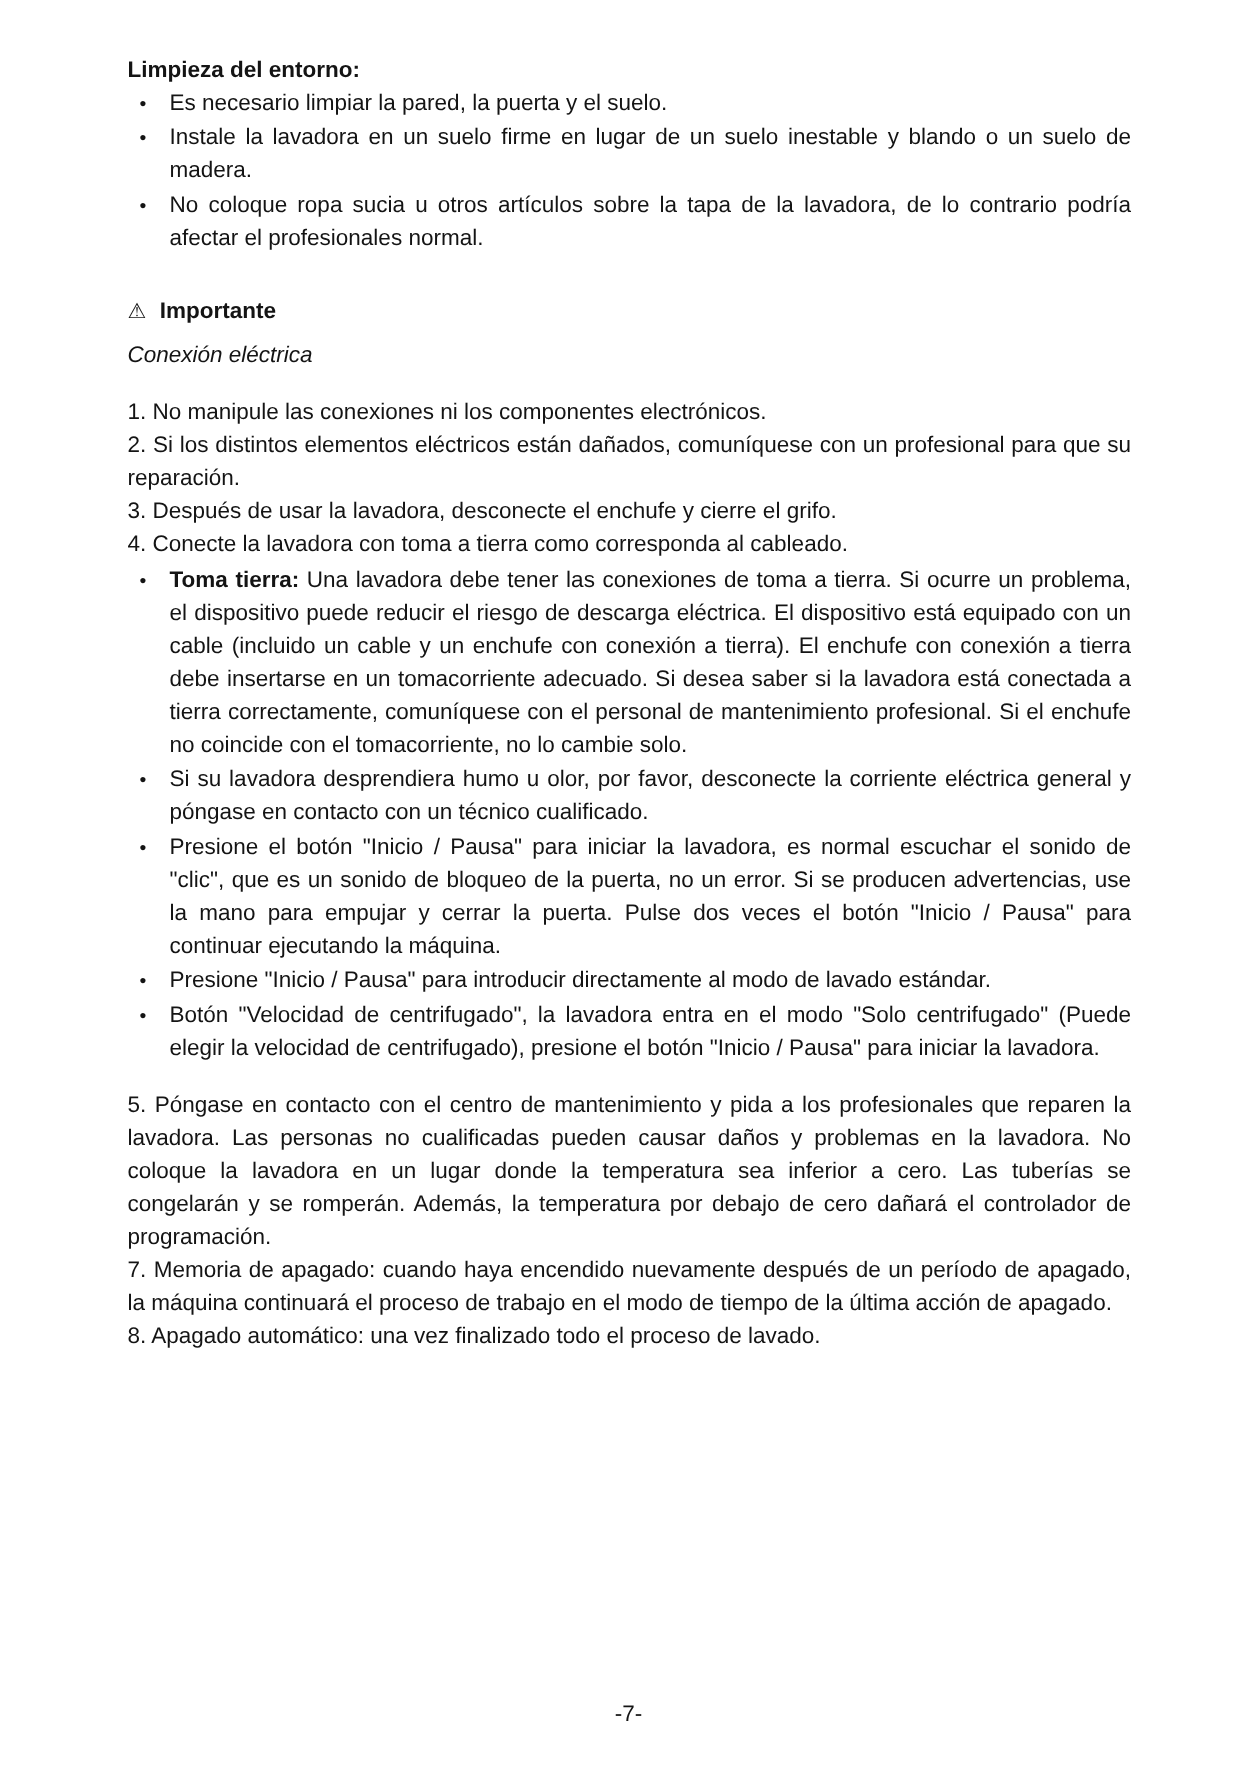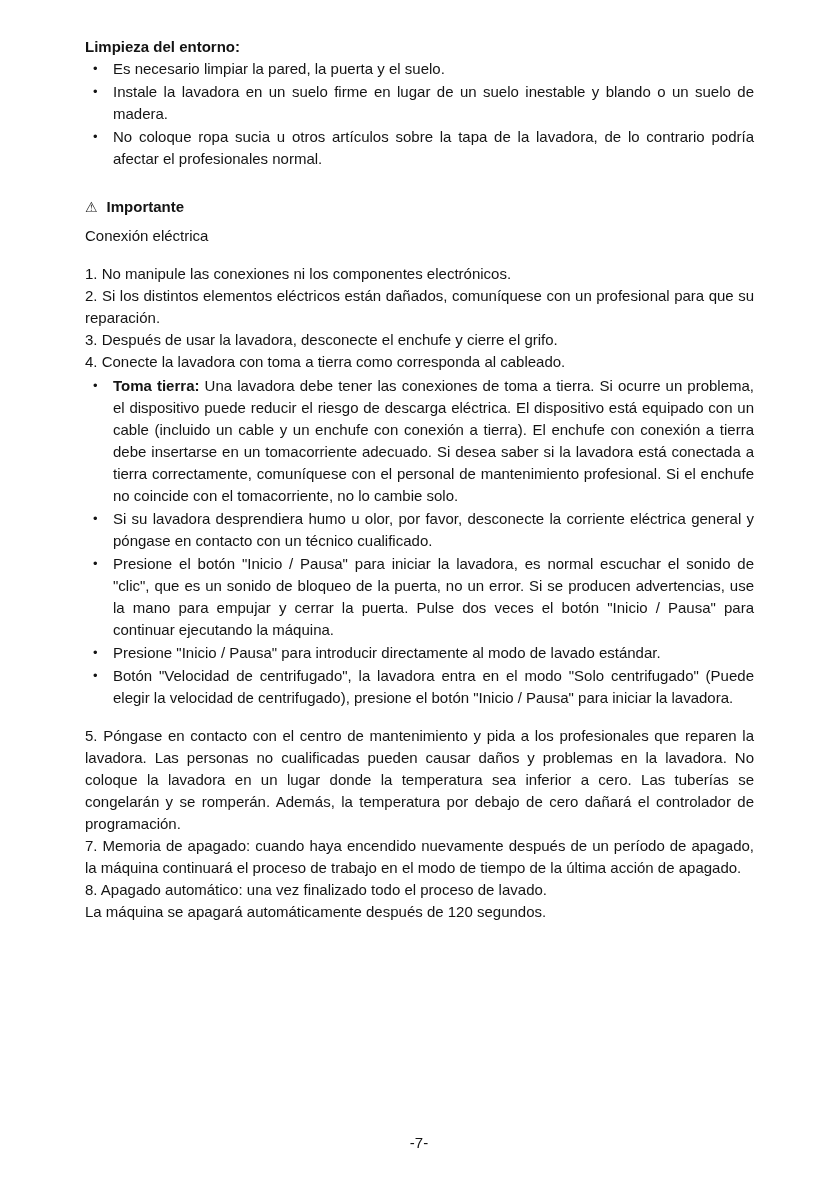--- a/index.html
+++ b/index.html
@@ -31,21 +31,21 @@
   .bold { font-weight: 700; }
   .important-heading {
     margin-top: 26px;
     font-weight: 700;
   }
   .warn-icon {
     font-weight: 400;
     font-size: 14px;
     margin-right: 9px;
   }
-  .subheading { margin-top: 7px; }
+  .subheading { margin-top: 7px; font-style: italic; }
   .numbered-block { margin-top: 16px; }
   .num-item { text-align: justify; }
   .mid-gap { margin-top: 2px; }
   .footer {
     position: absolute;
     bottom: 36px;
     left: 0;
     width: 100%;
     text-align: center;
   }
@@ -104,18 +104,17 @@
     <li class="bullet-item">
       <span class="bullet">•</span>
       <div class="bullet-text"><span class="bold"></span><span>Botón "Velocidad de centrifugado", la lavadora entra en el modo "Solo centrifugado" (Puede elegir la velocidad de centrifugado), presione el botón "Inicio / Pausa" para iniciar la lavadora.</span></div>
     </li>
   </ul>
 
   <div class="numbered-block">
     <p class="num-item">5. Póngase en contacto con el centro de mantenimiento y pida a los profesionales que reparen la lavadora. Las personas no cualificadas pueden causar daños y problemas en la lavadora. No coloque la lavadora en un lugar donde la temperatura sea inferior a cero. Las tuberías se congelarán y se romperán. Además, la temperatura por debajo de cero dañará el controlador de programación.</p>
     <p class="num-item">7. Memoria de apagado: cuando haya encendido nuevamente después de un período de apagado, la máquina continuará el proceso de trabajo en el modo de tiempo de la última acción de apagado.</p>
     <p class="num-item">8. Apagado automático: una vez finalizado todo el proceso de lavado.</p>
-    <p class="num-item">La máquina se apagará automáticamente después de 120 segundos.</p>
   </div>
 
   <div class="footer">-7-</div>
 
 </div>
 
 </body></html>

